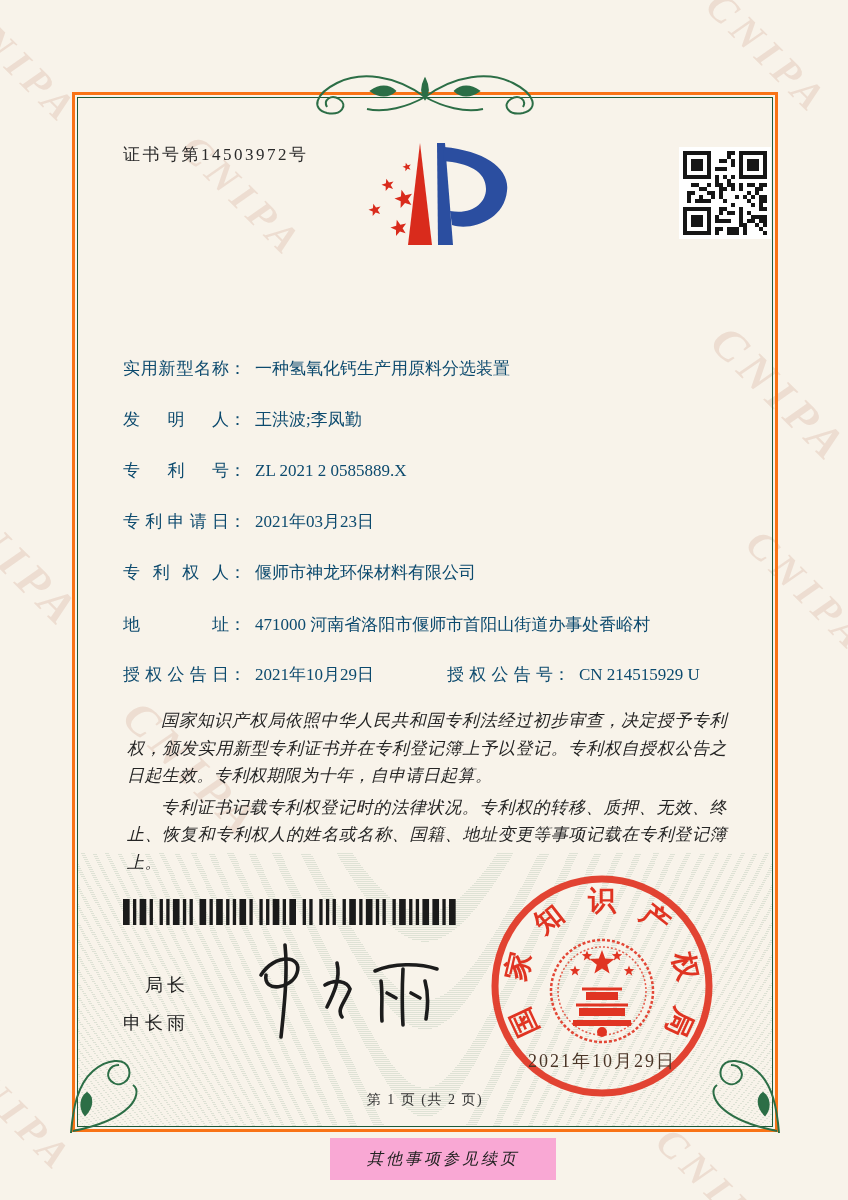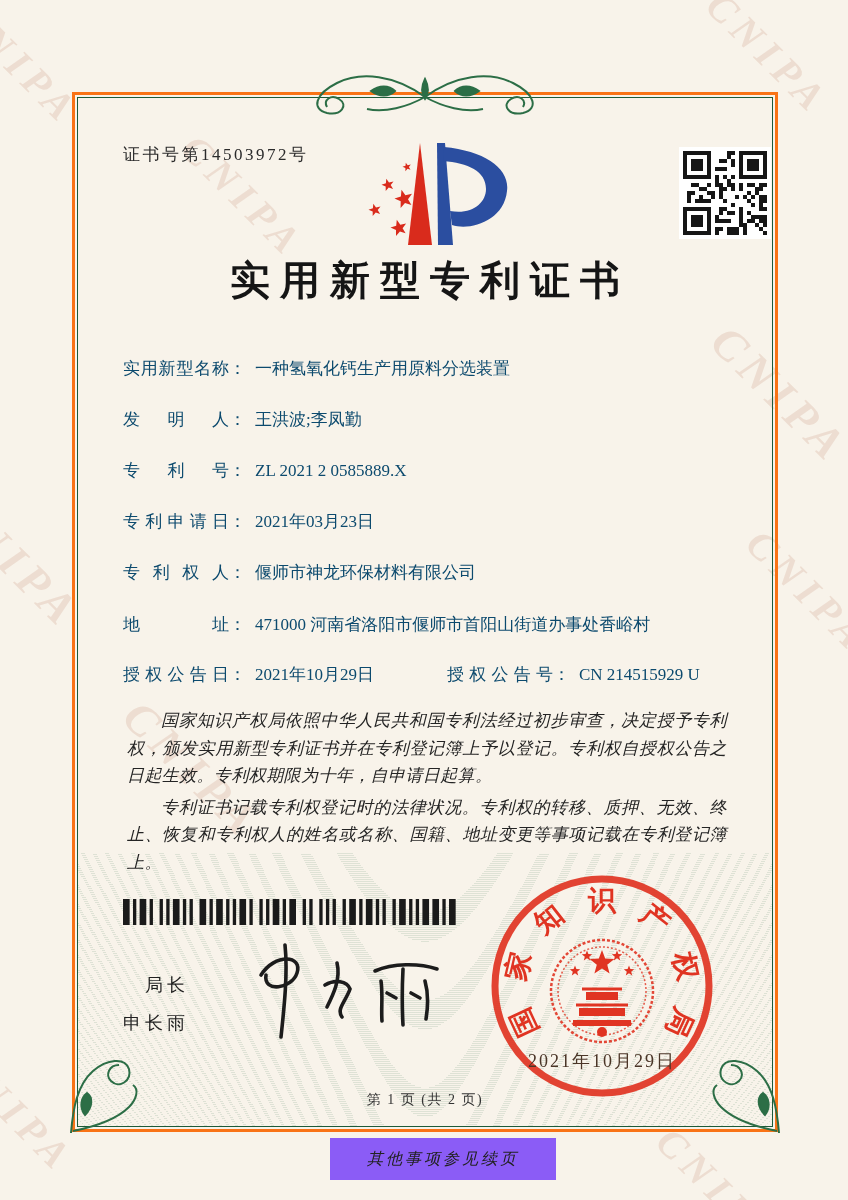--- a/index.html
+++ b/index.html
@@ -23,21 +23,21 @@
   .paras{position:absolute;left:48px;top:608px;width:608px;font-size:17px;line-height:27.5px;
       font-style:italic;color:#242424;text-align:justify;letter-spacing:0.4px;}
   .paras p{margin:4px;text-indent:2em;font-style:italic;}
   .barcode{position:absolute;left:48px;top:804px;}
   .officer{position:absolute;left:48px;top:878px;font-size:18px;letter-spacing:4px;color:#1f1f1f;}
   .officer div{margin-bottom:14px;text-align:right;}
   .sig{position:absolute;left:158px;top:842px;}
   .seal{position:absolute;left:412px;top:776px;}
   .pagenum{position:absolute;left:0;right:0;top:996px;text-align:center;font-size:14px;letter-spacing:1.5px;color:#333;}
   .footnote{position:absolute;left:330px;top:1138px;width:226px;height:42px;line-height:42px;text-align:center;
-      background:#8b5cf6;font-size:16px;letter-spacing:3px;font-style:italic;color:#222;}
+      background:#f9a8d4;font-size:16px;letter-spacing:3px;font-style:italic;color:#222;}
   .flourish{position:absolute;}
 </style>
 </head>
 <body>
 
 <div class="page">
 
   <div class="wm" style="left:-20px;top:-8px;font-size:40px;">CNIPA</div>
   <div class="wm" style="left:730px;top:-18px;font-size:40px;">CNIPA</div>
   <div class="wm" style="left:205px;top:125px;font-size:40px;">CNIPA</div>
@@ -293,21 +293,20 @@
         <rect x="24" y="84" width="4" height="4" fill="#161616"></rect>
         <rect x="28" y="84" width="4" height="4" fill="#161616"></rect>
         <rect x="36" y="84" width="4" height="4" fill="#161616"></rect>
         <rect x="48" y="84" width="4" height="4" fill="#161616"></rect>
         <rect x="52" y="84" width="4" height="4" fill="#161616"></rect>
         <rect x="56" y="84" width="4" height="4" fill="#161616"></rect>
         <rect x="64" y="84" width="4" height="4" fill="#161616"></rect>
         <rect x="84" y="84" width="4" height="4" fill="#161616"></rect>
       </svg>
 
-    <div class="title">实用新型专利证书</div>
 
     <div class="row" style="top:262px;">
       <span class="flabel">实用新型名称</span><span>：</span><span class="fvalue">一种氢氧化钙生产用原料分选装置</span>
     </div>
     <div class="row" style="top:313px;">
       <span class="flabel">发明人</span><span>：</span><span class="fvalue">王洪波;李凤勤</span>
     </div>
     <div class="row" style="top:364px;">
       <span class="flabel">专利号</span><span>：</span><span class="fvalue">ZL 2021 2 0585889.X</span>
     </div>

